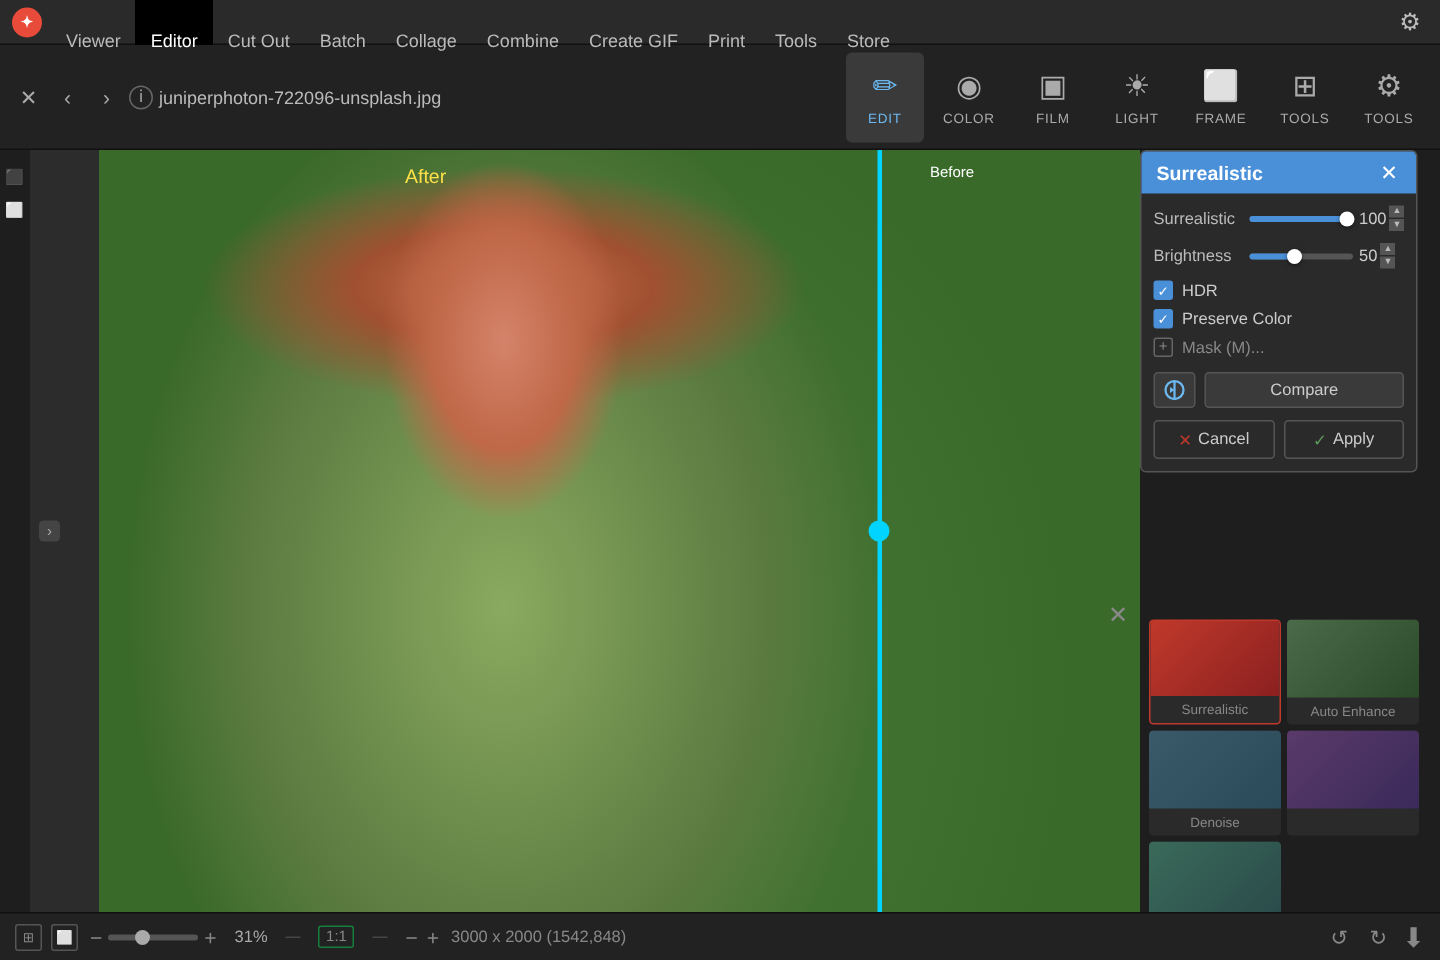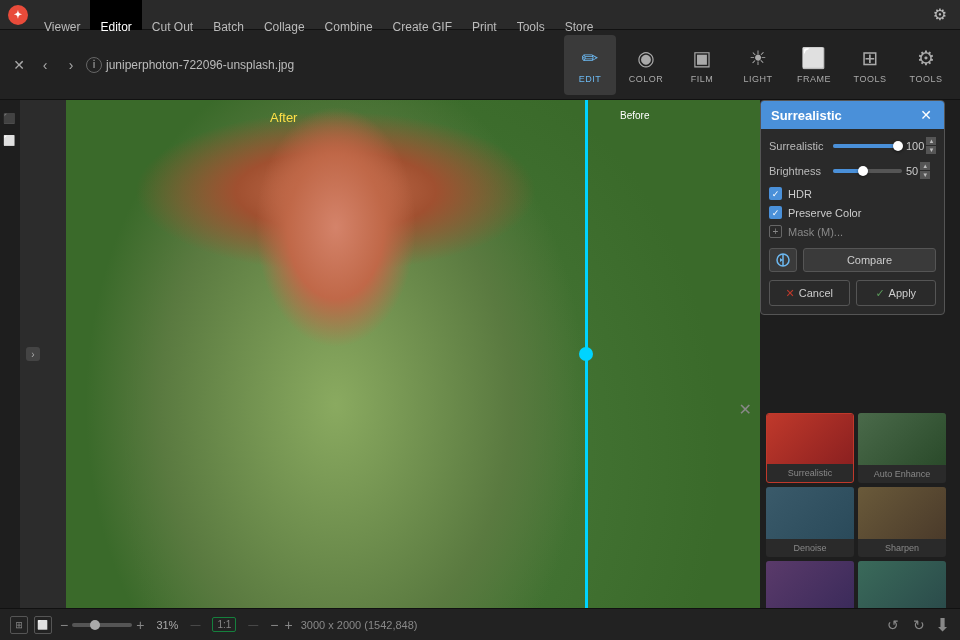--- a/index.html
+++ b/index.html
@@ -667,24 +667,20 @@
       </div>
       <div class="effect-item">
         <div class="effect-thumb" style="background:linear-gradient(135deg,#4a6a4a,#2a4a2a)"></div>
         <span class="effect-name">Auto Enhance</span>
       </div>
       <div class="effect-item">
         <div class="effect-thumb" style="background:linear-gradient(135deg,#3a5a6a,#2a4a5a)"></div>
         <span class="effect-name">Denoise</span>
       </div>
       <div class="effect-item">
-        <div class="effect-thumb" style="background:linear-gradient(135deg,#6a5a3a,#4a3a2a)"></div>
-        <span class="effect-name">Sharpen</span>
-      </div>
-      <div class="effect-item">
         <div class="effect-thumb" style="background:linear-gradient(135deg,#5a3a6a,#3a2a5a)"></div>
 
       </div>
       <div class="effect-item">
         <div class="effect-thumb" style="background:linear-gradient(135deg,#3a6a5a,#2a4a4a)"></div>
 
       </div>
 
     </div>
   </div>

